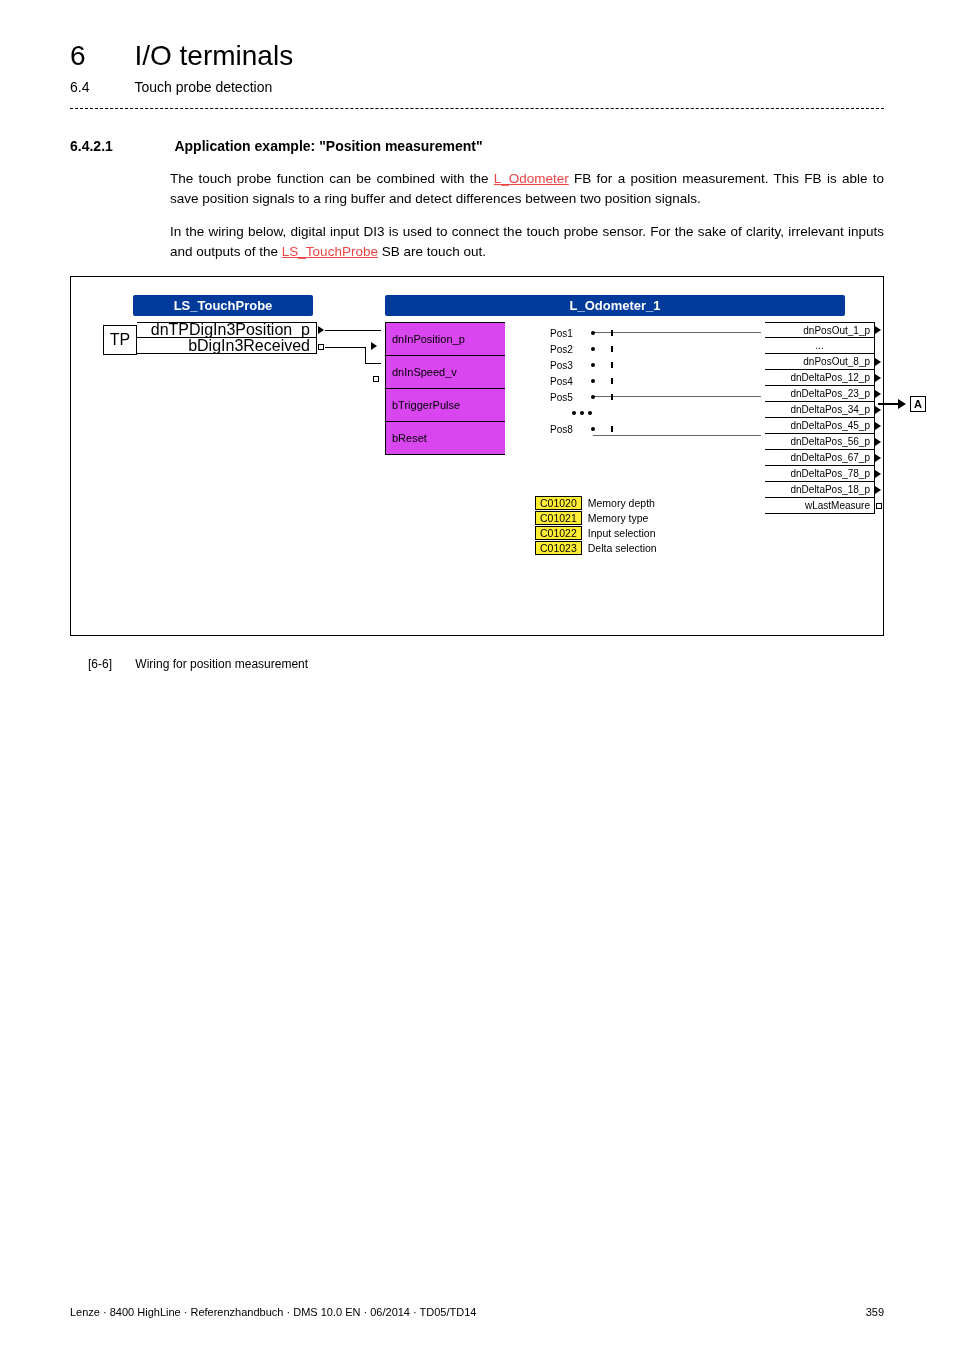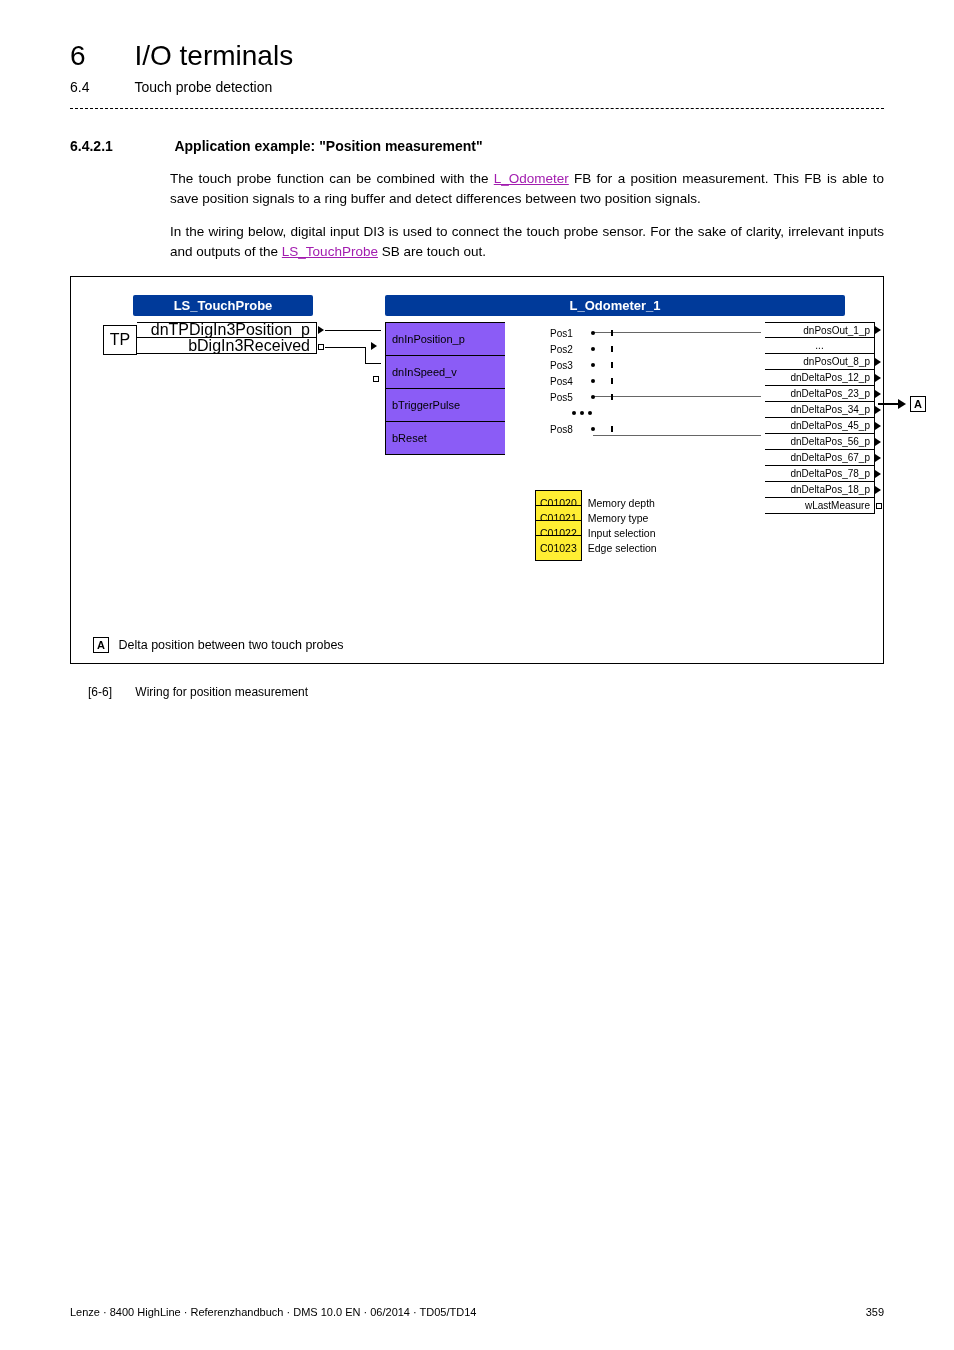--- a/index.html
+++ b/index.html
@@ -25,21 +25,21 @@
   }
   .section-num { font-size: 14px; font-weight: 700; display: inline-block; width: 100px; }
   .section-title { font-size: 14px; font-weight: 700; }
   .section-head { margin-bottom: 14px; }
   .body-text {
     font-size: 13.5px;
     line-height: 1.5;
     margin: 0 0 12px 100px;
     text-align: justify;
   }
-  .link { color: #a21caf; text-decoration: underline; }
+  .link { color: #ef4444; text-decoration: underline; }
 
   .diagram-frame {
     margin: 14px 0 0 0;
     border: 1px solid #000;
     padding: 18px 22px 10px 22px;
   }
   .diagram-area { position: relative; height: 330px; }
 
   .block-title {
     background: #003a9a;
@@ -64,37 +64,37 @@
     font-family: Arial; font-size: 16px; padding: 0 6px;
     display: flex; justify-content: flex-end; align-items: center;
   }
   .ls-out.top { top: 27px; border-top: 1px solid #000; }
   .ls-out.second { top: 43px; }
 
   .od-block { position: absolute; left: 292px; top: 0; width: 490px; }
   .od-block .block-title { width: 460px; text-align: center; }
   .od-ins { position: absolute; left: 0; top: 27px; }
   .od-in {
-    width: 120px; height: 16px; background: #8b5cf6;
+    width: 120px; height: 16px; background: #d946ef;
     border-bottom: 1px solid #000; border-left: 1px solid #000;
     font-family: Arial; font-size: 11px; padding: 16px 6px;
     display: flex; align-items: center;
   }
   .od-in.first { border-top: 1px solid #000; }
   .od-outs { position: absolute; right: 0; top: 27px; }
   .od-out {
     width: 110px; height: 16px; background: #fff;
     border-bottom: 1px solid #000; border-right: 1px solid #000;
     font-family: Arial; font-size: 10px; padding: 0 4px;
     display: flex; justify-content: flex-end; align-items: center;
   }
   .od-out.first { border-top: 1px solid #000; }
   .od-params { position: absolute; left: 150px; top: 200px; }
   .od-param-row { display: flex; font-family: Arial; font-size: 10.5px; height: 15px; align-items: center; }
-  .od-param-code { background: #ffee33; border: 1px solid #000; padding: 12px 4px; height: 14px; display: inline-flex; align-items: center; }
+  .od-param-code { background: #ffee33; border: 1px solid #000; padding: 0 4px; height: 14px; display: inline-flex; align-items: center; }
   .od-param-label { margin-left: 6px; }
 
   .mid-stack { position: absolute; left: 165px; top: 30px; font-family: Arial; font-size: 10px; text-align: right; }
   .mid-marker { display: flex; align-items: center; justify-content: flex-end; height: 16px; gap: 16px; }
   .dot { width: 4px; height: 4px; background: #000; border-radius: 50%; margin-left: 2px; }
   .bar { width: 2px; height: 6px; background: #000; }
   .a-tag {
     position: absolute; width: 16px; height: 16px; border: 1.5px solid #000;
     font-family: Arial; font-size: 11px; font-weight: 700;
     display: inline-flex; align-items: center; justify-content: center;
@@ -250,41 +250,37 @@
         <div class="od-param-row">
             <span class="od-param-code">C01021</span>
             <span class="od-param-label">Memory type</span>
           </div>
         <div class="od-param-row">
             <span class="od-param-code">C01022</span>
             <span class="od-param-label">Input selection</span>
           </div>
         <div class="od-param-row">
             <span class="od-param-code">C01023</span>
-            <span class="od-param-label">Edge selection</span>
+            <span class="od-param-label">Delta selection</span>
           </div>
       </div>
     </div>
 
     <div class="wire" style="left:500px; top:37px; width:168px; height:0.7px; opacity:0.6;"></div>
     <div class="wire" style="left:500px; top:101px; width:168px; height:0.7px; opacity:0.6;"></div>
     <div class="wire" style="left:500px; top:140px; width:168px; height:0.7px; opacity:0.6;"></div>
 
     <div class="a-arrow">
       <span class="shaft"></span>
       <span class="head"></span>
       <span class="a-tag" style="position:static; margin-left:4px;">A</span>
     </div>
 
   </div>
 
-  <div class="legend">
-    <span class="a-tag">A</span>
-    <span>Delta position between two touch probes</span>
-  </div>
 </div>
 
 <div class="fig-caption">
   <span class="fig-num">[6-6]</span>
   <span>Wiring for position measurement</span>
 </div>
 
 <div class="footer">
   <span>Lenze · 8400 HighLine · Referenzhandbuch · DMS 10.0 EN · 06/2014 · TD05/TD14</span>
   <span>359</span>

